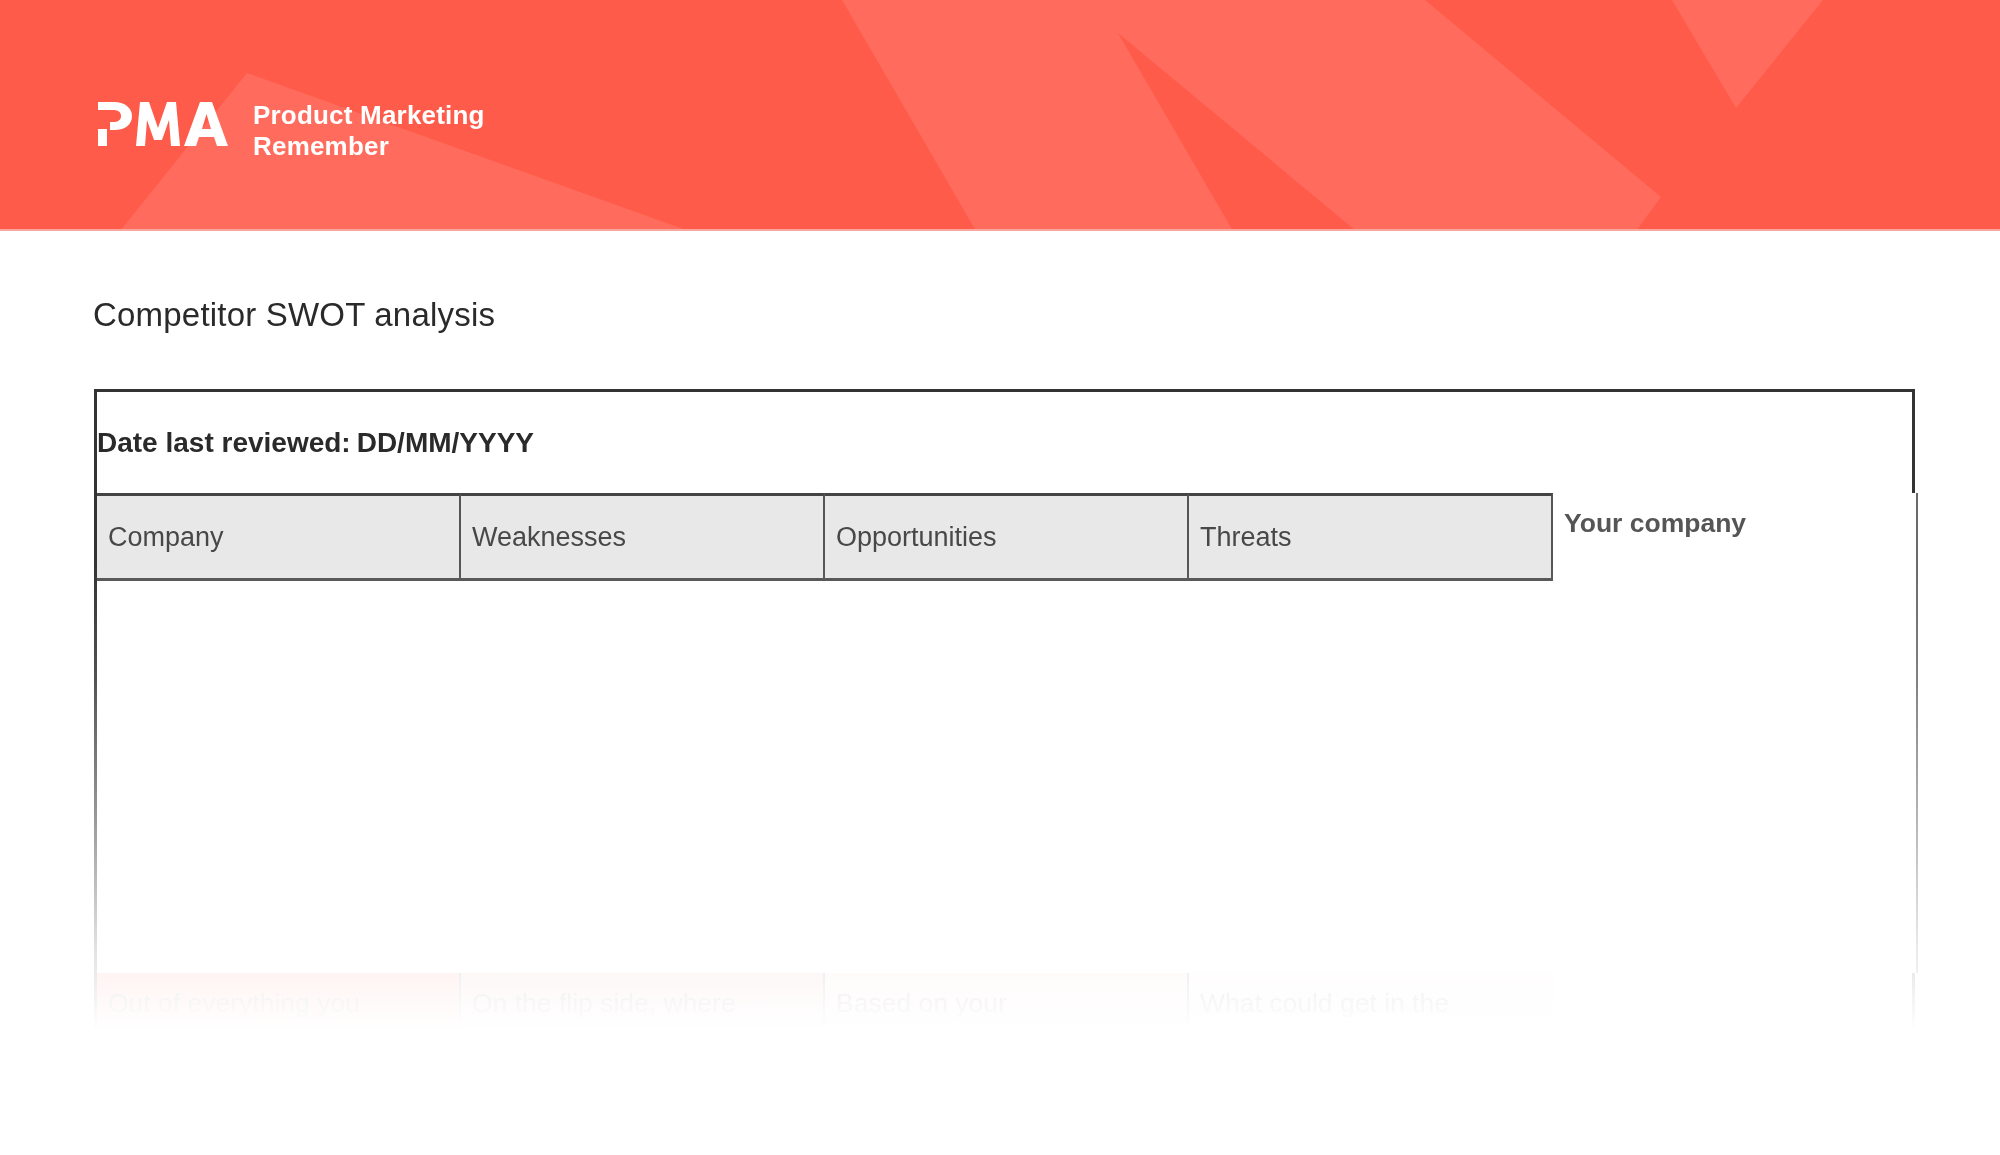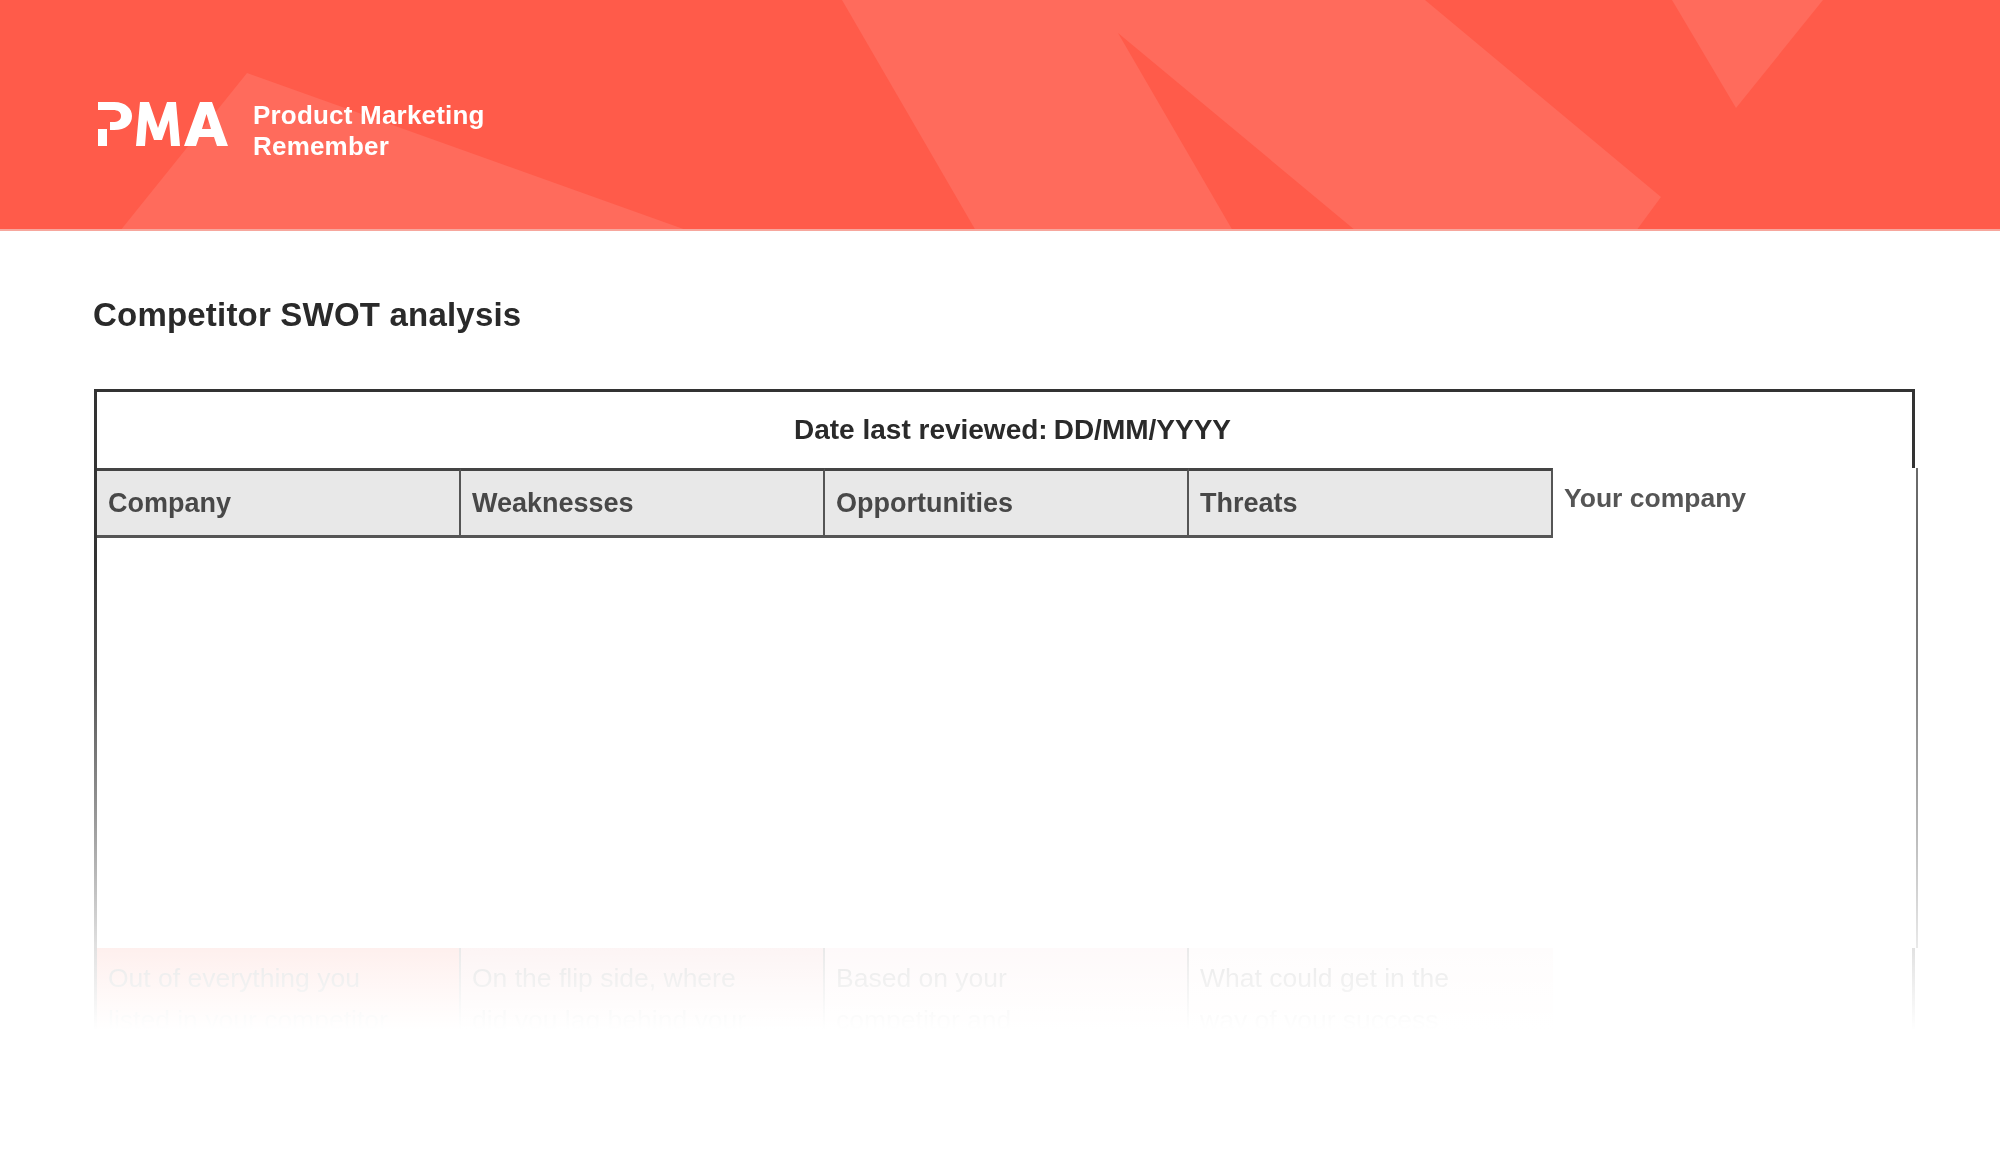--- a/index.html
+++ b/index.html
@@ -8,29 +8,29 @@
 
   .banner { position: absolute; left: 0; top: 0; width: 2000px; height: 231px; background: #ff5b4a; overflow: hidden; }
   .banner svg.bg { position: absolute; left: 0; top: 0; }
   .banner-edge { position: absolute; left: 0; top: 229px; width: 2000px; height: 2px; background: #f7a79d; }
 
   .logo { position: absolute; left: 96px; top: 100px; height: 52px; display: flex; align-items: center; }
   .logo-mark { width: 146px; height: 52px; }
   .logo-text { position: absolute; left: 157px; top: 0; color: #ffffff; font-weight: bold; font-size: 26px; line-height: 31px; letter-spacing: 0.2px; white-space: nowrap; }
   .logo-text span { display: block; }
 
-  .page-title { position: absolute; left: 93px; top: 296px; font-size: 33px; font-weight: bold; color: #2a2a2a; white-space: nowrap; letter-spacing: 0.2px; }
+  .page-title { position: absolute; left: 93px; top: 296px; font-size: 33px; font-weight: normal; color: #2a2a2a; white-space: nowrap; letter-spacing: 0.2px; }
 
   .swot { position: absolute; left: 94px; top: 389px; width: 1821px; }
-  .date-row { height: 79px; border: 3px solid #333333; border-bottom: none; display: flex; align-items: center; padding-left: 16px; font-size: 28px; color: #2a2a2a; white-space: nowrap; justify-content: center; }
+  .date-row { height: 104px; border: 3px solid #333333; border-bottom: none; display: flex; align-items: center; padding-left: 0; font-size: 28px; color: #2a2a2a; white-space: nowrap; }
   .date-row .lbl { font-weight: bold; margin-right: 6px; }
   .date-row .val { font-weight: bold; }
 
   .grid { display: grid; grid-template-columns: 364px 364px 364px 364px 365px; border-left: 3px solid #333333; border-right: 3px solid #333333; }
-  .hcell { height: 70px; background: #e8e8e8; border-top: 3px solid #444444; border-bottom: 3px solid #555555; border-right: 2px solid #555555; display: flex; align-items: center; padding-left: 11px; font-size: 27px; font-weight: bold; color: #484848; white-space: nowrap; }
+  .hcell { height: 88px; background: #e8e8e8; border-top: 3px solid #444444; border-bottom: 3px solid #555555; border-right: 2px solid #555555; display: flex; align-items: center; padding-left: 11px; font-size: 27px; font-weight: normal; color: #484848; white-space: nowrap; }
   .hcell:last-child { border-right: none; }
 
   .bcell { height: 480px; border-right: 2px solid #6a6a6a; padding: 10px 8px 0 11px; font-size: 26.5px; line-height: 41.6px; color: #5a5a5a; white-space: nowrap; overflow: hidden; }
   .bcell:last-child { border-right: none; }
   .bcell.company { background: #ffffff; font-weight: bold; color: #555555; }
   .bcell.s { background: linear-gradient(to bottom, #fb9486 0%, #fcb0a6 40%, #fde3df 75%, #ffffff 100%); }
   .bcell.w { background: linear-gradient(to bottom, #f0b6b6 0%, #f5cccc 40%, #fbeaea 75%, #ffffff 100%); }
   .bcell.o { background: linear-gradient(to bottom, #f9d7da 0%, #fbe4e6 40%, #fdf3f3 75%, #ffffff 100%); }
   .bcell.t { background: linear-gradient(to bottom, #fbecec 0%, #fcf2f2 40%, #fdf8f8 75%, #ffffff 100%); }
   .bcell .line { display: block; }

